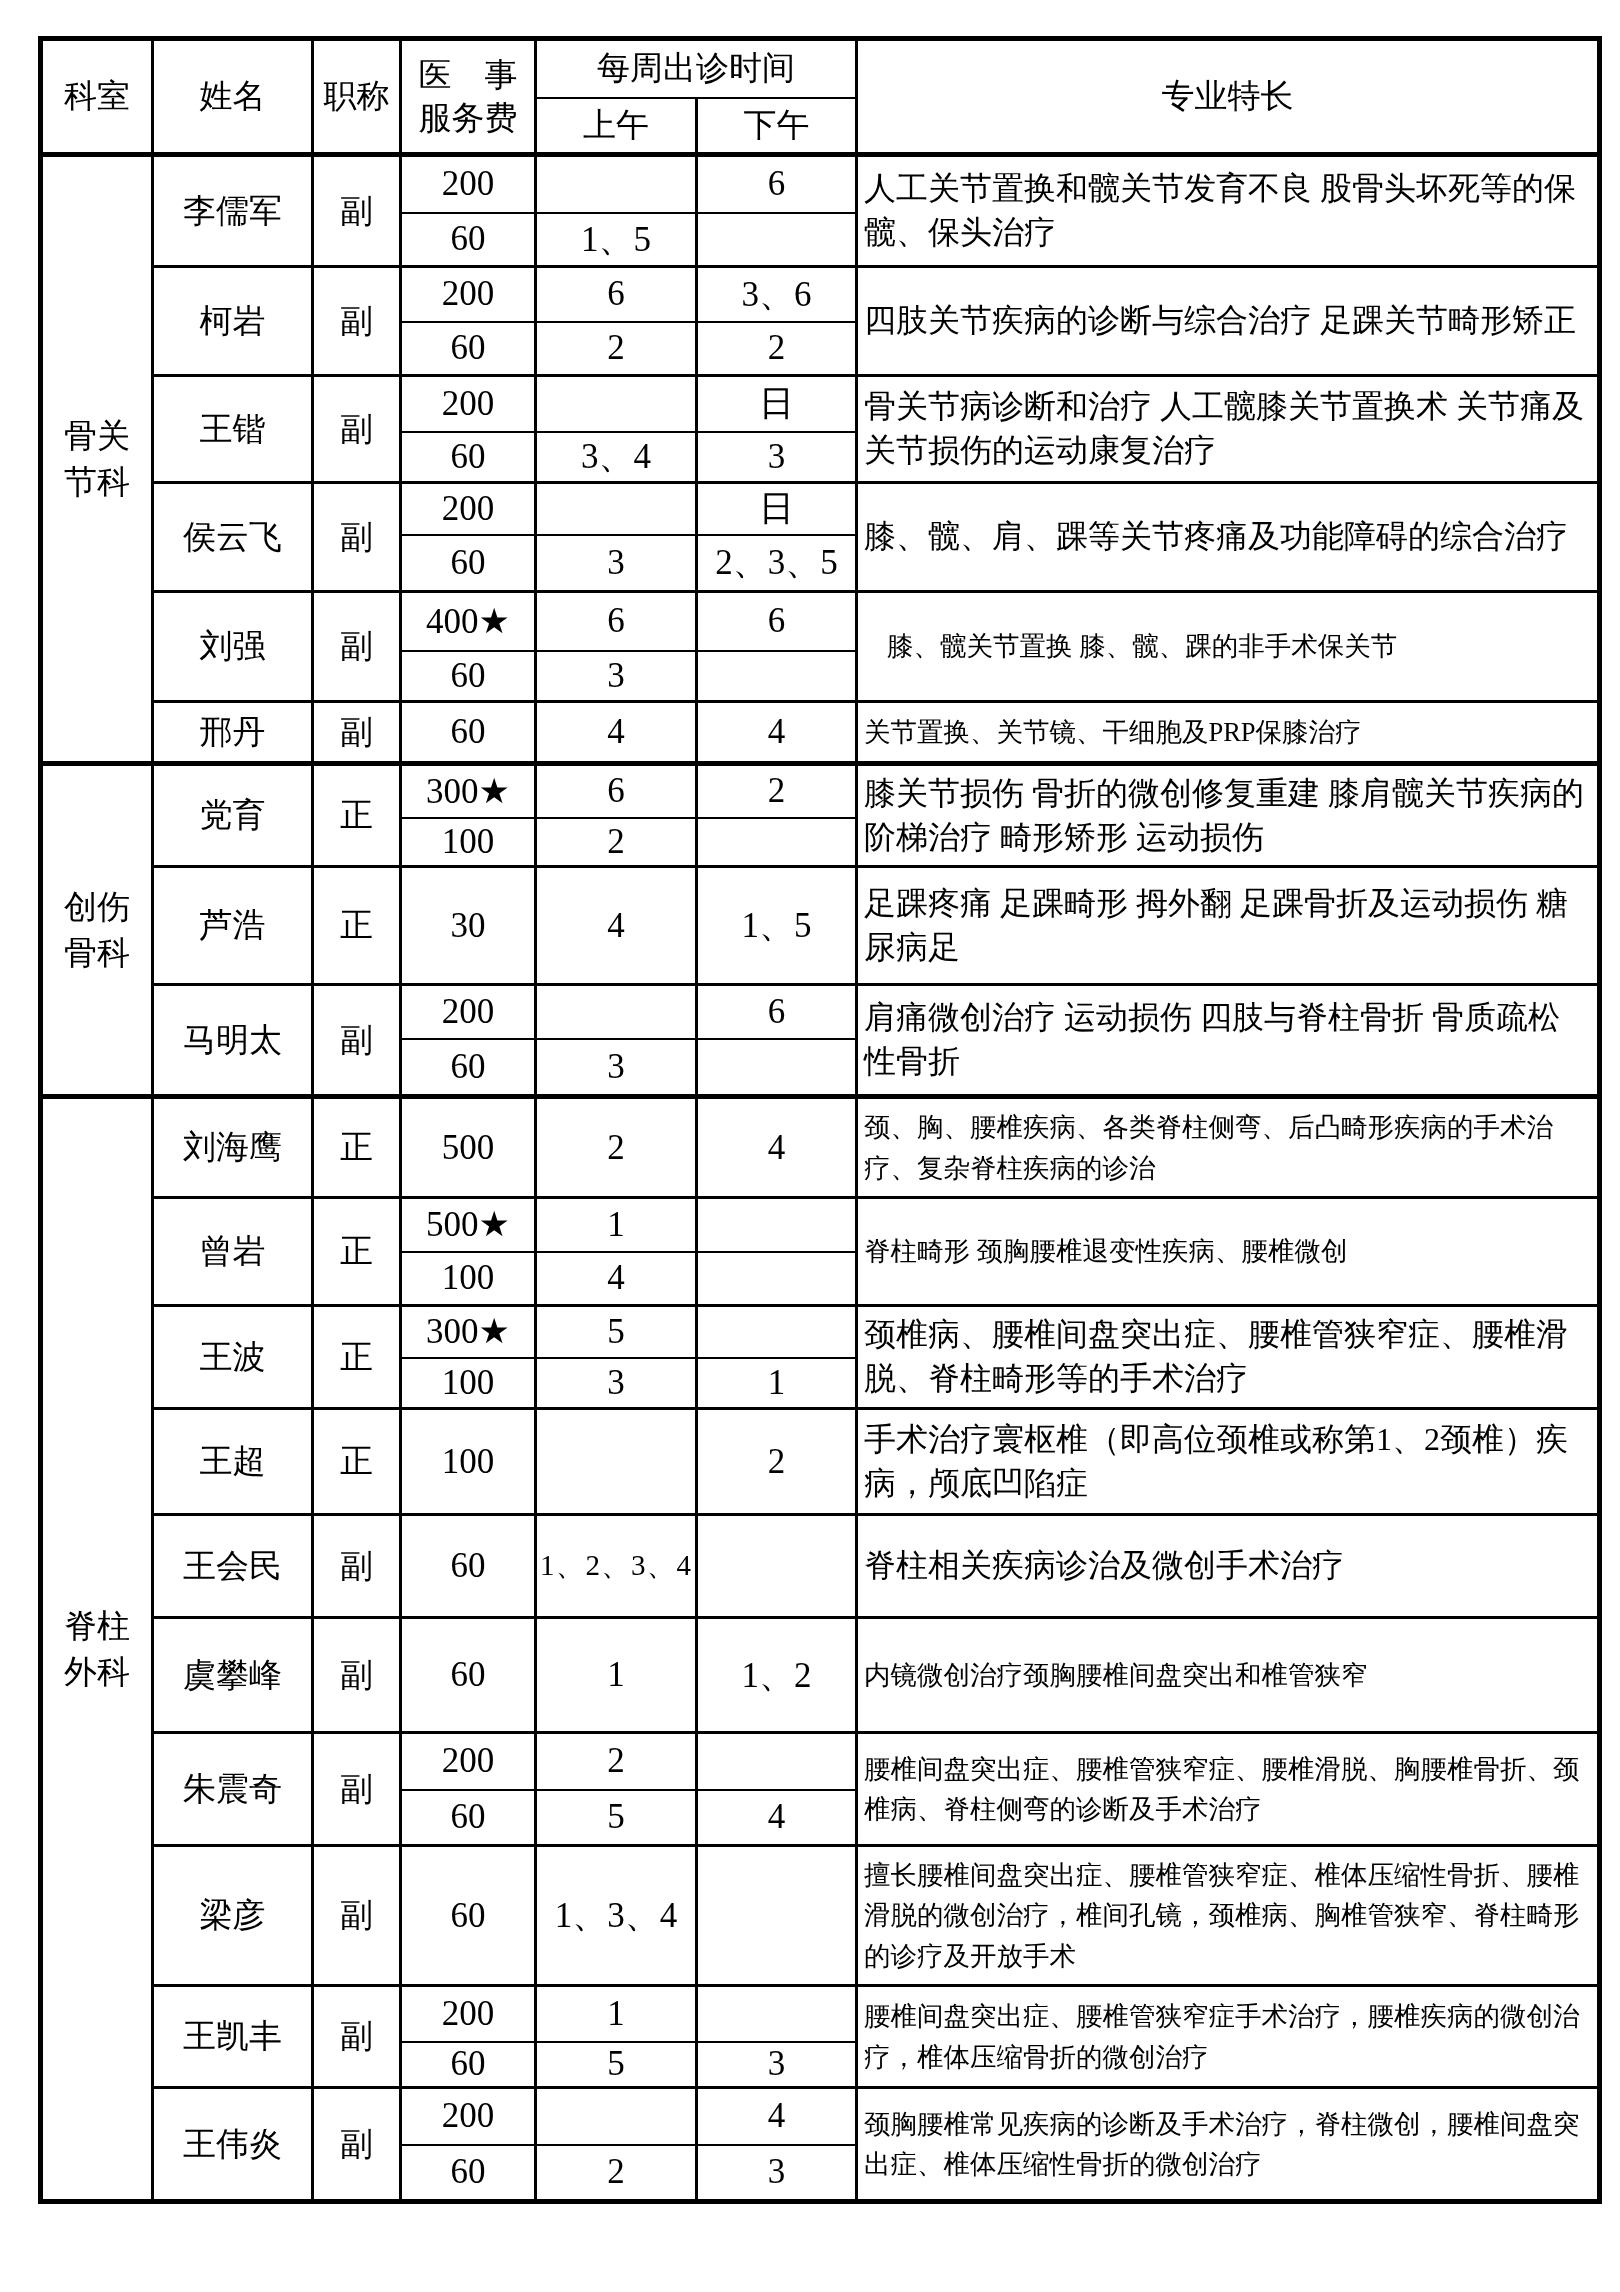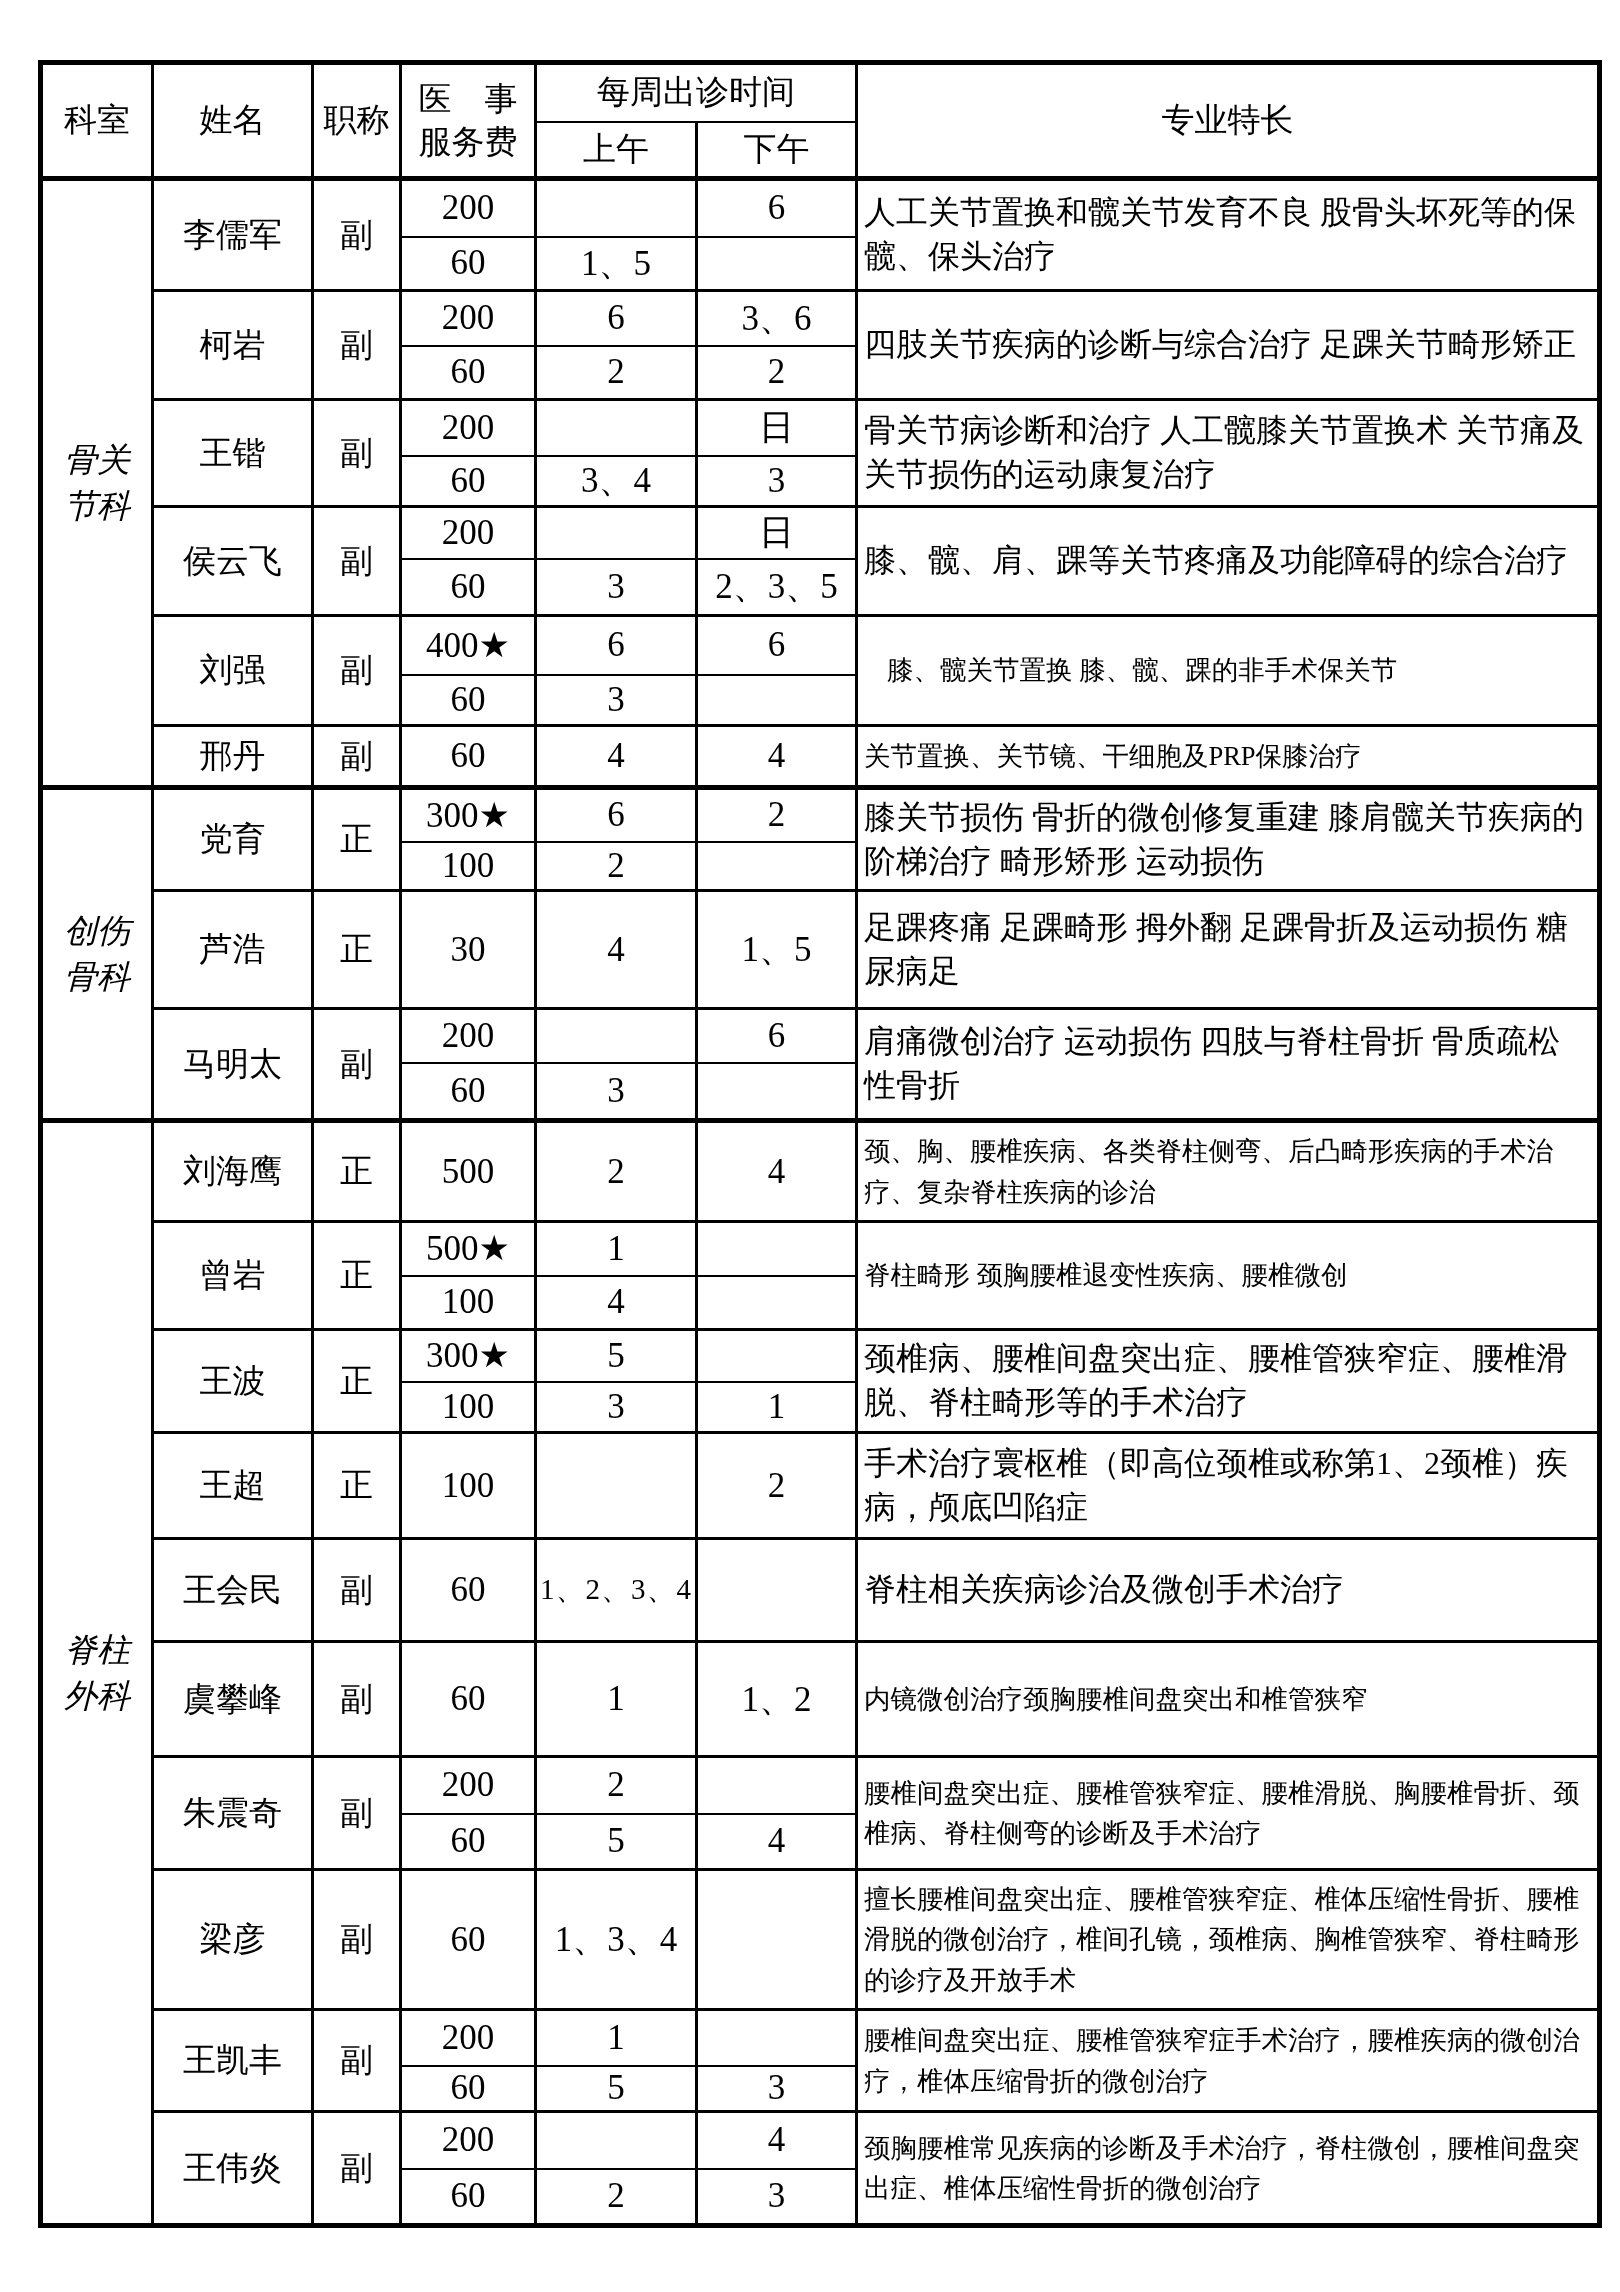--- a/index.html
+++ b/index.html
@@ -1,35 +1,35 @@
 <!DOCTYPE html>
 <html><head>
 <meta charset="utf-8">
 <style>
   html,body{margin:0;padding:0;}
   body{
     width:1620px;height:2293px;position:relative;background:#ffffff;
     font-family:"Liberation Serif","DejaVu Serif",serif;color:#000;
   }
-  .sheet{position:absolute;left:38px;top:60px;}
+  .sheet{position:absolute;left:38px;top:36px;}
   table{
     border-collapse:collapse;table-layout:fixed;width:1558px;
     border:5.9px solid #000;background:#fff;
   }
   th,td{
     border-left:3.9px solid #000;border-right:3.9px solid #000;
     border-top:2.9px solid #000;border-bottom:2.9px solid #000;
     padding:0;text-align:center;vertical-align:middle;
     font-weight:normal;word-break:break-all;
   }
   tr.doc-start>td{border-top:3.9px solid #000;}
   tr.dept-start>td{border-top:5.9px solid #000;}
   thead th{font-size:33px;line-height:1.3;}
   .pre{white-space:pre-line;}
-  .dept-cell{font-size:33px;line-height:1.4;white-space:pre-line;font-style:italic;}
+  .dept-cell{font-size:33px;line-height:1.4;white-space:pre-line;}
   .name-cell{font-size:33px;}
   .title-cell{font-size:33px;}
   .fee-cell,.am-cell,.pm-cell{font-size:35px;}
   .am-small{font-size:29px;letter-spacing:1px;}
   .specialty-cell{text-align:left;padding:2px 7.8px 2px 5.9px;overflow:hidden;}
   .sp-large{font-size:32px;line-height:1.36;}
   .sp-small{font-size:26.5px;line-height:1.52;}
   .sp-indent{padding-left:29px;}
 </style>
 </head>

